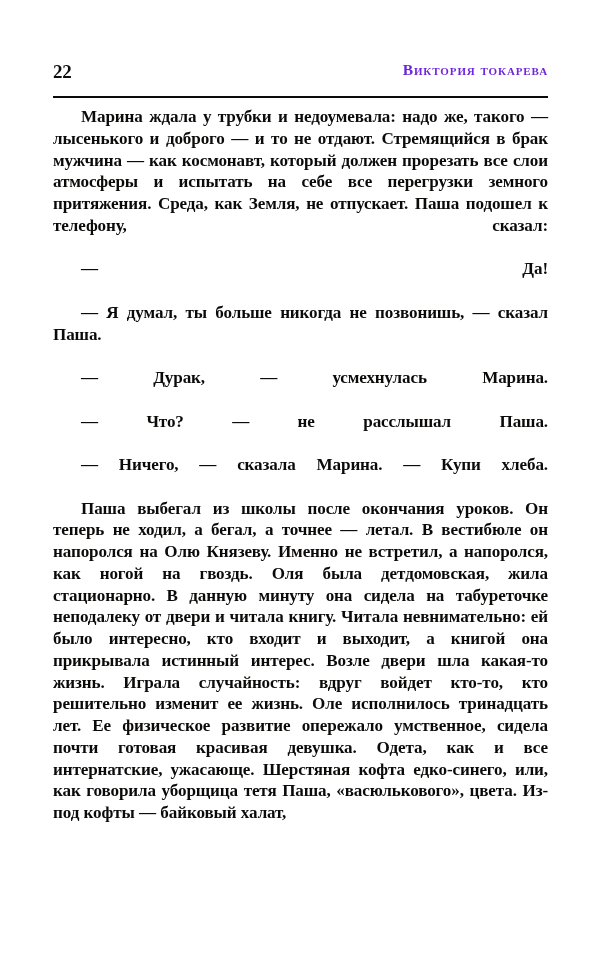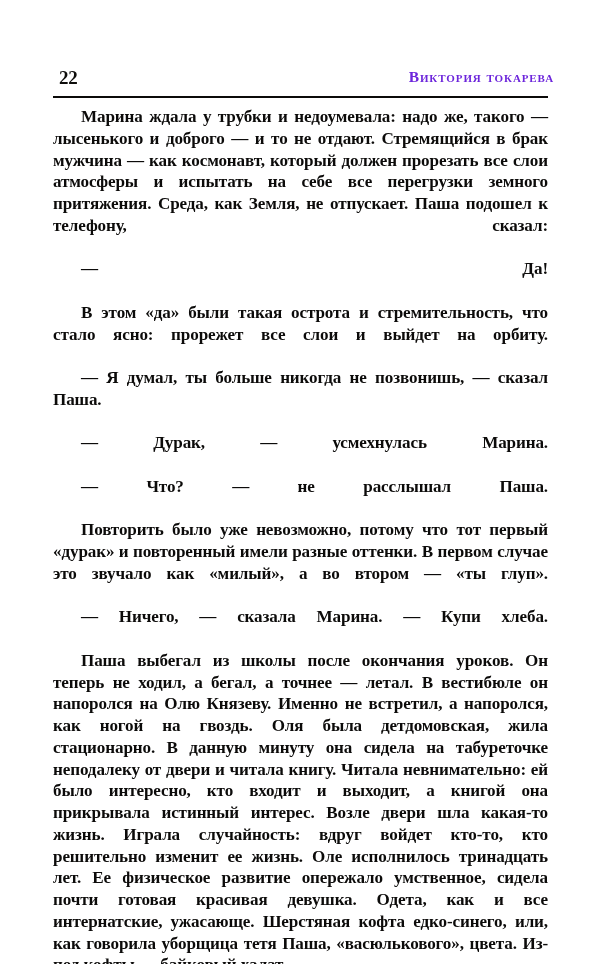--- a/index.html
+++ b/index.html
@@ -16,26 +16,26 @@
     margin: 0 auto;
     background: #ffffff;
     overflow: hidden;
     
     filter: contrast(1.02);
   }
 
   
   .running-head {
     position: absolute;
-    left: 59px;
+    left: 53px;
     top: 62px;
     width: 495px;
     height: 30px;
     display: flex;
-    align-items: center;
+    align-items: flex-start;
     justify-content: space-between;
   }
 
   .folio {
     font-family: "Liberation Serif", "DejaVu Serif", serif;
     font-size: 19px;
     font-weight: 700;
     color: #100f0d;
     line-height: 1;
     letter-spacing: -0.3px;
@@ -105,22 +105,20 @@
     <span class="folio">22</span>
     <span class="author">Виктория Токарева</span>
   </div>
 
   <div class="head-rule"></div>
 
   <div class="textblock">
 
       <p class="para">Марина ждала у трубки и недоумевала: надо же, такого — лысенького и доброго — и то не отдают. Стремящийся в брак мужчина — как космонавт, который должен прорезать все слои атмосферы и испытать на себе все перегрузки земного притяжения. Среда, как Земля, не отпускает. Паша подошел к телефону, сказал:</p>
       <p class="para">— Да!</p>
-      <p class="para">В этом «да» были такая острота и стремительность, что стало ясно: прорежет все слои и выйдет на орбиту.</p>
       <p class="para">— Я думал, ты больше никогда не позвонишь, — сказал Паша.</p>
       <p class="para">— Дурак, — усмехнулась Марина.</p>
       <p class="para">— Что? — не расслышал Паша.</p>
-      <p class="para">Повторить было уже невозможно, потому что тот первый «дурак» и повторенный имели разные оттенки. В первом случае это звучало как «милый», а во втором — «ты глуп».</p>
       <p class="para">— Ничего, — сказала Марина. — Купи хлеба.</p>
       <p class="para nostretch">Паша выбегал из школы после окончания уроков. Он теперь не ходил, а бегал, а точнее — летал. В вестибюле он напоролся на Олю Князеву. Именно не встретил, а напоролся, как ногой на гвоздь. Оля была детдомовская, жила стационарно. В данную минуту она сидела на табуреточке неподалеку от двери и читала книгу. Читала невнимательно: ей было интересно, кто входит и выходит, а книгой она прикрывала истинный интерес. Возле двери шла какая-то жизнь. Играла случайность: вдруг войдет кто-то, кто решительно изменит ее жизнь. Оле исполнилось тринадцать лет. Ее физическое развитие опережало умственное, сидела почти готовая красивая девушка. Одета, как и все интернатские, ужасающе. Шерстяная кофта едко-синего, или, как говорила уборщица тетя Паша, «васюлькового», цвета. Из-под кофты — байковый халат,</p>
     </div>
 
 </div>
 
 </body></html>

